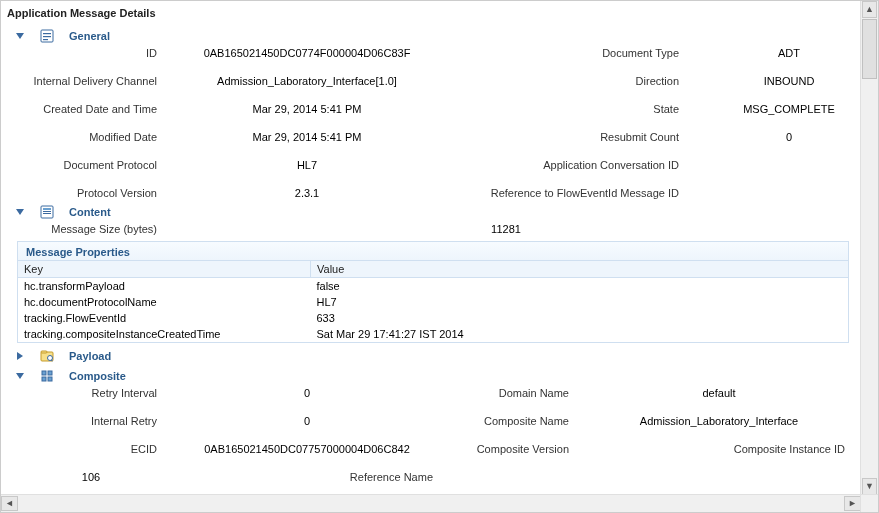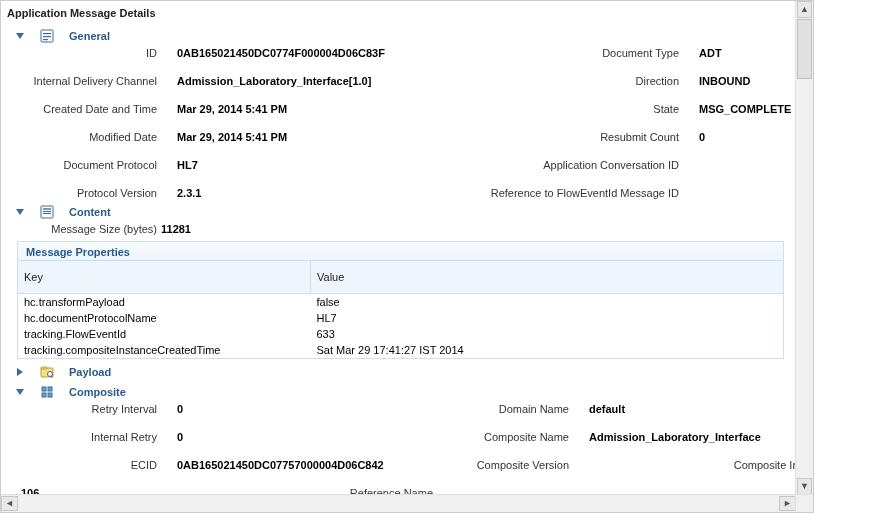--- a/index.html
+++ b/index.html
@@ -7,21 +7,21 @@
     padding: 0;
     width: 879px;
     height: 513px;
     font-family: Tahoma, Arial, sans-serif;
     font-size: 11px;
     color: #333;
     background: #fff;
     overflow: hidden;
   }
   .outer {
-    width: 814px;
+    width: 879px;
     height: 513px;
     position: relative;
     box-sizing: border-box;
     border: 1px solid #ccc;
   }
   .vscroll {
     position: absolute;
     right: 0;
     top: 0;
     bottom: 17px;
@@ -142,24 +142,23 @@
     margin-left: 6px;
     gap: 16px;
   }
   .kv-label {
     text-align: right;
     color: #333;
     padding-right: 4px;
     white-space: nowrap;
   }
   .kv-value {
-    text-align: left;
+    text-align: center;
     color: #000;
     white-space: nowrap;
-    font-weight: bold;
   }
   .content-kv {
     margin-left: 6px;
     display: grid;
     grid-template-columns: 140px auto;
     row-gap: 12px;
   }
   .subhead {
     color: #2a5a8a;
     font-weight: bold;
@@ -175,21 +174,21 @@
     width: calc(100% - 4px);
     border: 1px solid #cfdff0;
     border-collapse: collapse;
     margin: 0 2px 4px 2px;
   }
   .tbl th {
     text-align: left;
     font-weight: normal;
     background: #eef5fc;
     border-bottom: 1px solid #cfdff0;
-    padding: 10px 6px;
+    padding: 2px 6px;
     color: #222;
     font-size: 11px;
   }
   .tbl th.key { width: 280px; border-right: 1px solid #cfdff0; }
   .tbl td {
     padding: 2px 6px;
     font-size: 11px;
     color: #000;
   }
 </style>

